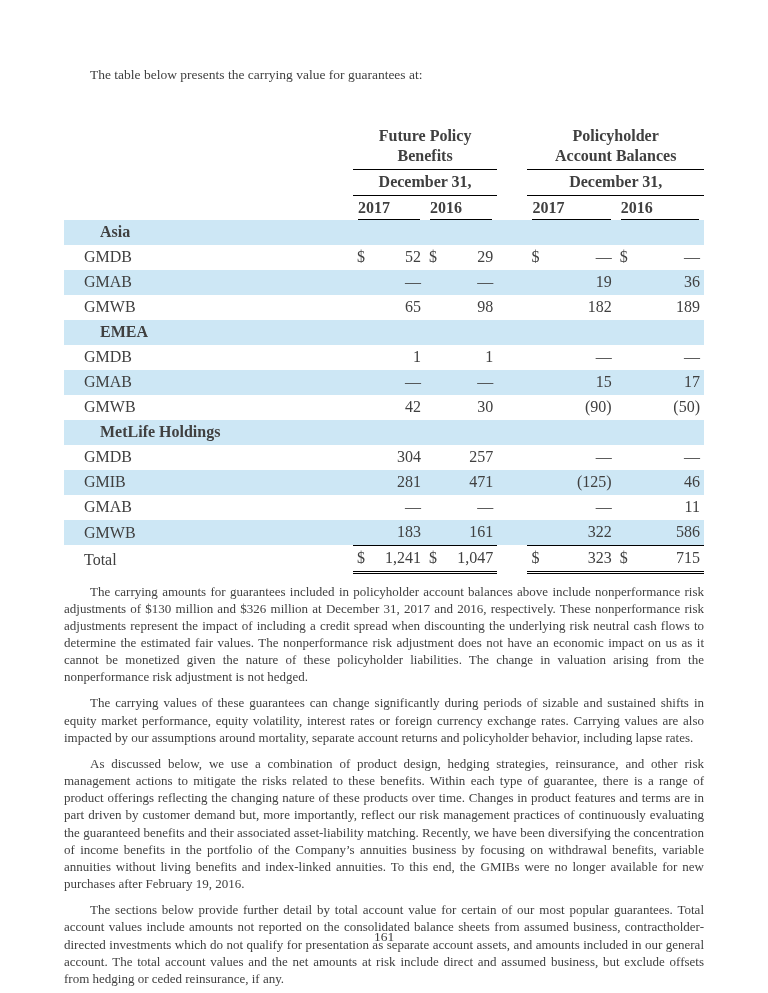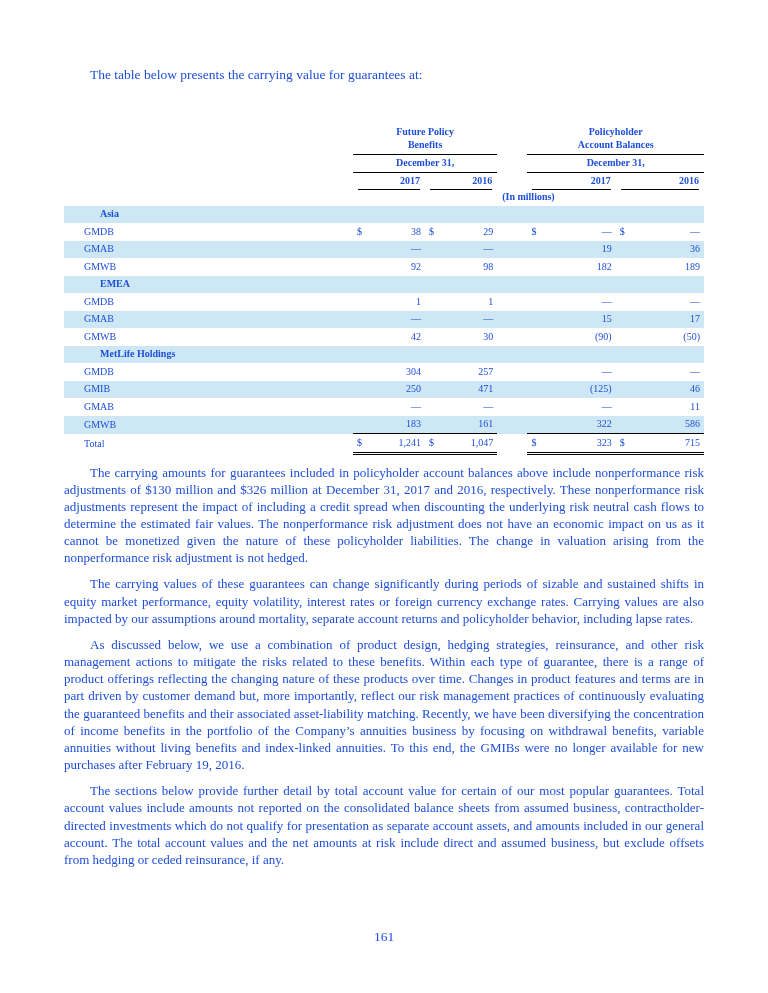--- a/index.html
+++ b/index.html
@@ -3,45 +3,45 @@
 <meta charset="utf-8">
 <style>
   html, body { margin: 0; padding: 0; background: #e8e8e8; }
   .page {
     position: relative;
     width: 768px;
     height: 993px;
     margin: 0 auto;
     background: #ffffff;
     font-family: "Liberation Serif", serif;
-    color: #1d4ed8;
+    color: #404040;
     box-sizing: border-box;
     padding: 58px 64px 0 64px;
     overflow: hidden;
   }
   .intro {
     font-size: 13.5px;
     line-height: 1.3;
     text-indent: 26px;
     margin: 8px 0 0 0;
   }
   table.guarantees {
     border-collapse: collapse;
     width: 100%;
     margin-top: 40px;
-    font-size: 10px;
+    font-size: 16px;
   }
   table.guarantees td {
     padding: 2.5px 4px;
     vertical-align: bottom;
     line-height: 1.25;
   }
   .grp { text-align: center; font-weight: bold; }
   .b   { border-bottom: 1px solid #000; }
-  .yr  { text-align: right; font-weight: bold; padding: 2px 0 0 0 !important; }
+  .yr  { text-align: left; font-weight: bold; padding: 2px 0 0 0 !important; }
   .yu  { border-bottom: 1px solid #000; margin: 0 5px; padding-bottom: 1px; }
   .units { text-align: center; font-weight: bold; padding-top: 1px !important; }
   tr.section td.lbl { font-weight: bold; padding-left: 36px; }
   tr.item td.lbl, tr.total td.lbl { padding-left: 20px; }
   td.val { text-align: right; }
   .vwrap { display: flex; justify-content: space-between; align-items: baseline; }
   .dollar { text-align: left; min-width: 8px; }
   tr.shaded td { background: var(--shade, #cde7f5); }
   tr.total td.val { border-top: 1px solid #000; border-bottom: 3px double #000; }
   .bodytext {
@@ -105,36 +105,32 @@
             <div class="yu">2016</div>
           </td>
         <td class="gap"></td>
         <td class="yr">
             <div class="yu">2017</div>
           </td>
         <td class="yr">
             <div class="yu">2016</div>
           </td>
       </tr>
-      <tr>
-        <td></td>
-        <td colspan="5" class="units">(In millions)</td>
-      </tr>
     </thead>
     <tbody>
         <tr class="section shaded">
           <td class="lbl">Asia</td>
           <td colspan="5"></td>
         </tr>
         <tr class="item">
           <td class="lbl">GMDB</td>
           <td class="val">
             <div class="vwrap">
               <span class="dollar">$</span>
-              <span>38</span>
+              <span>52</span>
             </div>
           </td>
           <td class="val">
             <div class="vwrap">
               <span class="dollar">$</span>
               <span>29</span>
             </div>
           </td>
           <td class="gap"></td>
           <td class="val">
@@ -176,21 +172,21 @@
               <span class="dollar"></span>
               <span>36</span>
             </div>
           </td>
         </tr>
         <tr class="item">
           <td class="lbl">GMWB</td>
           <td class="val">
             <div class="vwrap">
               <span class="dollar"></span>
-              <span>92</span>
+              <span>65</span>
             </div>
           </td>
           <td class="val">
             <div class="vwrap">
               <span class="dollar"></span>
               <span>98</span>
             </div>
           </td>
           <td class="gap"></td>
           <td class="val">
@@ -324,21 +320,21 @@
               <span class="dollar"></span>
               <span>—</span>
             </div>
           </td>
         </tr>
         <tr class="item shaded">
           <td class="lbl">GMIB</td>
           <td class="val">
             <div class="vwrap">
               <span class="dollar"></span>
-              <span>250</span>
+              <span>281</span>
             </div>
           </td>
           <td class="val">
             <div class="vwrap">
               <span class="dollar"></span>
               <span>471</span>
             </div>
           </td>
           <td class="gap"></td>
           <td class="val">

